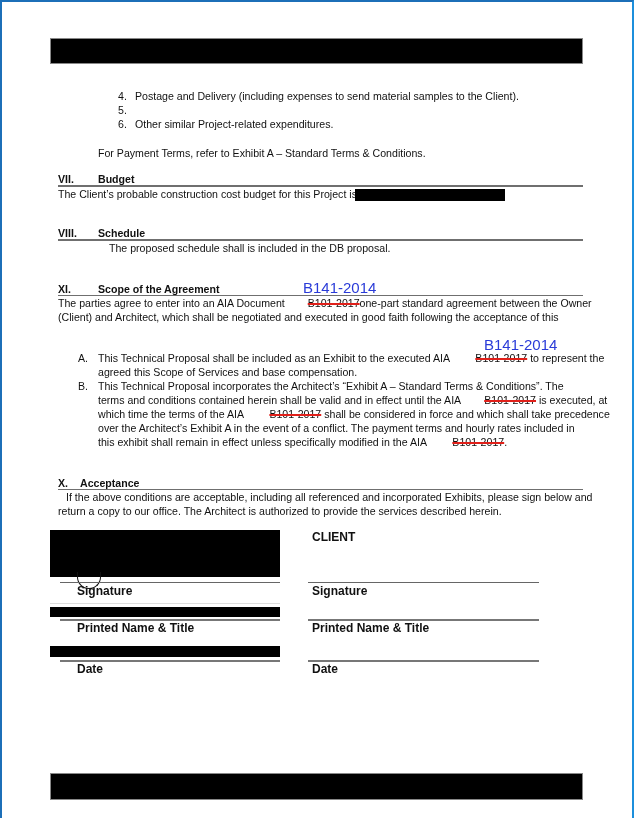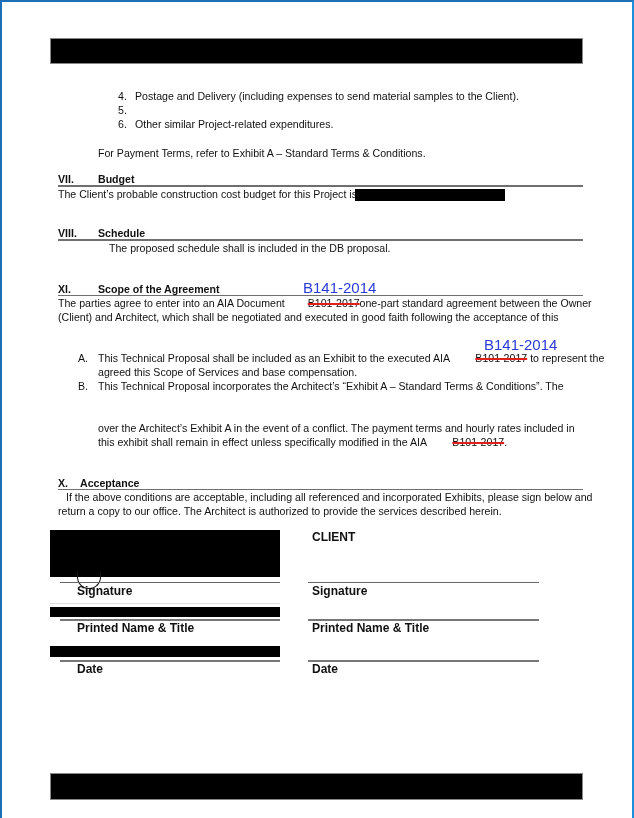--- a/index.html
+++ b/index.html
@@ -63,20 +63,22 @@
     <span class="txt" style="left:56px; top:294px;"><span>The parties agree to enter into an AIA Document</span><span class="strike">B101-2017</span><span>one-part standard agreement between the Owner</span></span>
     <span class="txt" style="left:56px; top:308px;">(Client) and Architect, which shall be negotiated and executed in good faith following the acceptance of this</span>
 
     <span class="ins" style="left:466px; top:336px;">B141-2014</span>
     <span class="num" style="left:76px; top:349px;">A.</span>
     <span class="txt" style="left:96px; top:349px;"><span>This Technical Proposal shall be included as an Exhibit to the executed AIA</span> <span class="strike">B101-2017</span> <span>to represent the</span></span>
     <span class="txt" style="left:96px; top:363px;">agreed this Scope of Services and base compensation.</span>
 
     <span class="num" style="left:76px; top:377px;">B.</span>
     <span class="txt" style="left:96px; top:377px;">This Technical Proposal incorporates the Architect’s “Exhibit A – Standard Terms &amp; Conditions”. The</span>
+    <span class="txt" style="left:96px; top:391px;"><span>terms and conditions contained herein shall be valid and in effect until the AIA</span><span class="strike">B101-2017</span> <span>is executed, at</span></span>
+    <span class="txt" style="left:96px; top:405px;"><span>which time the terms of the AIA</span> <span class="strike">B101-2017</span> <span>shall be considered in force and which shall take precedence</span></span>
     <span class="txt" style="left:96px; top:419px;">over the Architect’s Exhibit A in the event of a conflict. The payment terms and hourly rates included in</span>
     <span class="txt" style="left:96px; top:433px;"><span>this exhibit shall remain in effect unless specifically modified in the AIA</span> <span class="strike">B101-2017</span><span>.</span></span>
 
     <span class="txt bold" style="left:56px; top:474px;">X.</span>
     <span class="txt bold" style="left:78px; top:474px;">Acceptance</span>
     <div class="rule-thin" style="top:487px;"></div>
     <span class="txt" style="left:44px; top:488px;margin-left:20px;">If the above conditions are acceptable, including all referenced and incorporated Exhibits, please sign below and</span>
     <span class="txt" style="left:56px; top:502px;">return a copy to our office.  The Architect is authorized to provide the services described herein.</span>
 
     <div class="redact" style="left:48px; top:528px; width:230px; height:47px;"></div>

